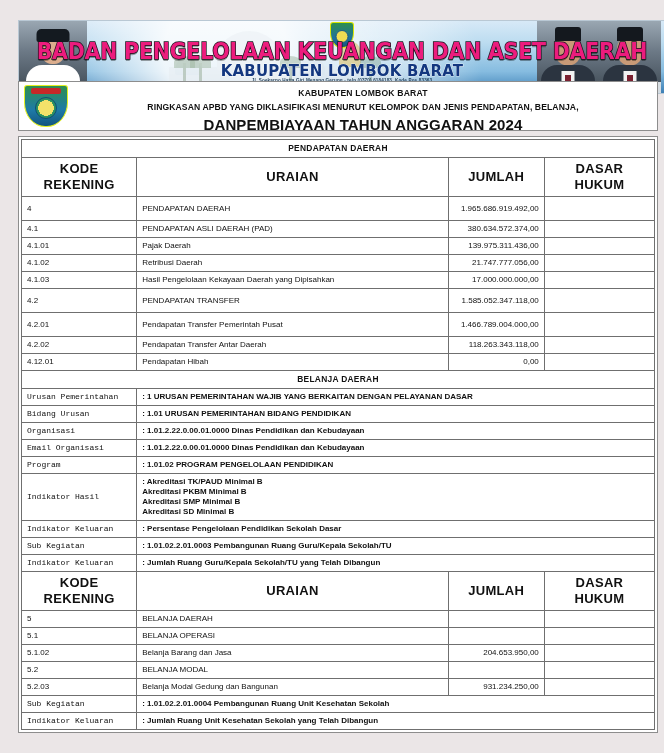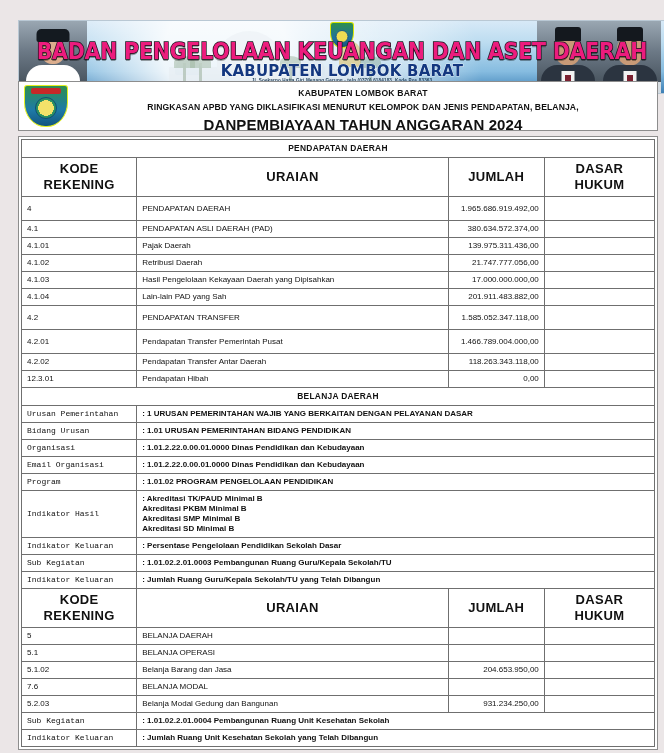--- a/index.html
+++ b/index.html
@@ -320,46 +320,40 @@
             <td class="ind2">Retribusi Daerah</td>
             <td class="num">21.747.777.056,00</td>
             <td></td>
           </tr>
           <tr>
             <td>4.1.03</td>
             <td class="ind2">Hasil Pengelolaan Kekayaan Daerah yang Dipisahkan</td>
             <td class="num">17.000.000.000,00</td>
             <td></td>
           </tr>
-          <tr>
-            <td>4.1.04</td>
-            <td class="ind2">Lain-lain PAD yang Sah</td>
-            <td class="num">201.911.483.882,00</td>
-            <td></td>
-          </tr>
           <tr class="tall">
             <td>4.2</td>
             <td class="ind1">PENDAPATAN TRANSFER</td>
             <td class="num">1.585.052.347.118,00</td>
             <td></td>
           </tr>
           <tr class="tall">
             <td>4.2.01</td>
             <td class="ind2">Pendapatan Transfer Pemerintah Pusat</td>
             <td class="num">1.466.789.004.000,00</td>
             <td></td>
           </tr>
           <tr>
             <td>4.2.02</td>
             <td class="ind2">Pendapatan Transfer Antar Daerah</td>
             <td class="num">118.263.343.118,00</td>
             <td></td>
           </tr>
           <tr>
-            <td>12.3.01</td>
+            <td>4.12.01</td>
             <td class="ind2">Pendapatan Hibah</td>
             <td class="num">0,00</td>
             <td></td>
           </tr>
           <tr class="sect-head">
             <td colspan="4">BELANJA DAERAH</td>
           </tr>
           <tr>
             <td class="lbl">Urusan Pemerintahan</td>
             <td class="multi" colspan="3">: 1 URUSAN PEMERINTAHAN WAJIB YANG BERKAITAN DENGAN PELAYANAN DASAR</td>
@@ -417,21 +411,21 @@
             <td class="num"></td>
             <td></td>
           </tr>
           <tr>
             <td>5.1.02</td>
             <td class="ind2">Belanja Barang dan Jasa</td>
             <td class="num">204.653.950,00</td>
             <td></td>
           </tr>
           <tr>
-            <td>7.6</td>
+            <td>5.2</td>
             <td class="ind1">BELANJA MODAL</td>
             <td class="num"></td>
             <td></td>
           </tr>
           <tr>
             <td>5.2.03</td>
             <td class="ind2">Belanja Modal Gedung dan Bangunan</td>
             <td class="num">931.234.250,00</td>
             <td></td>
           </tr>

